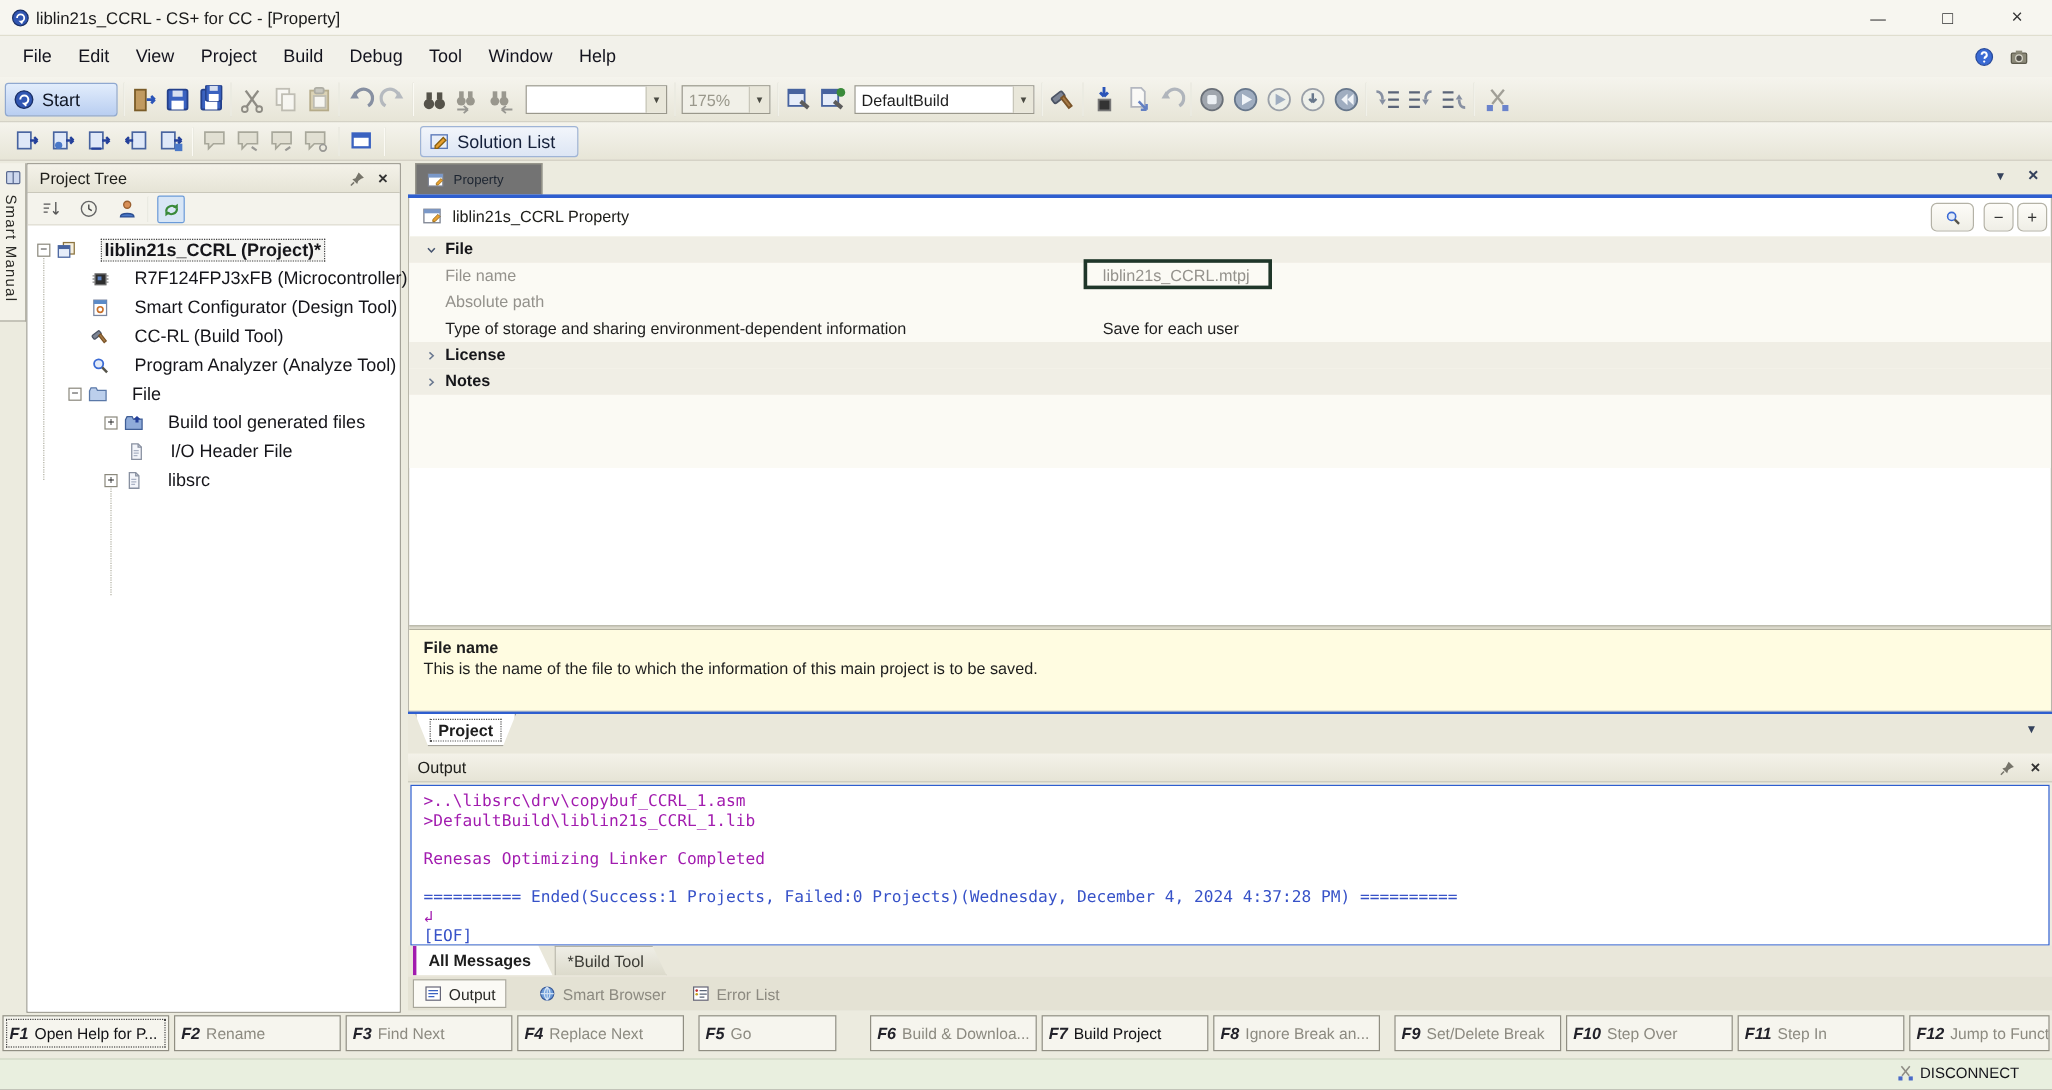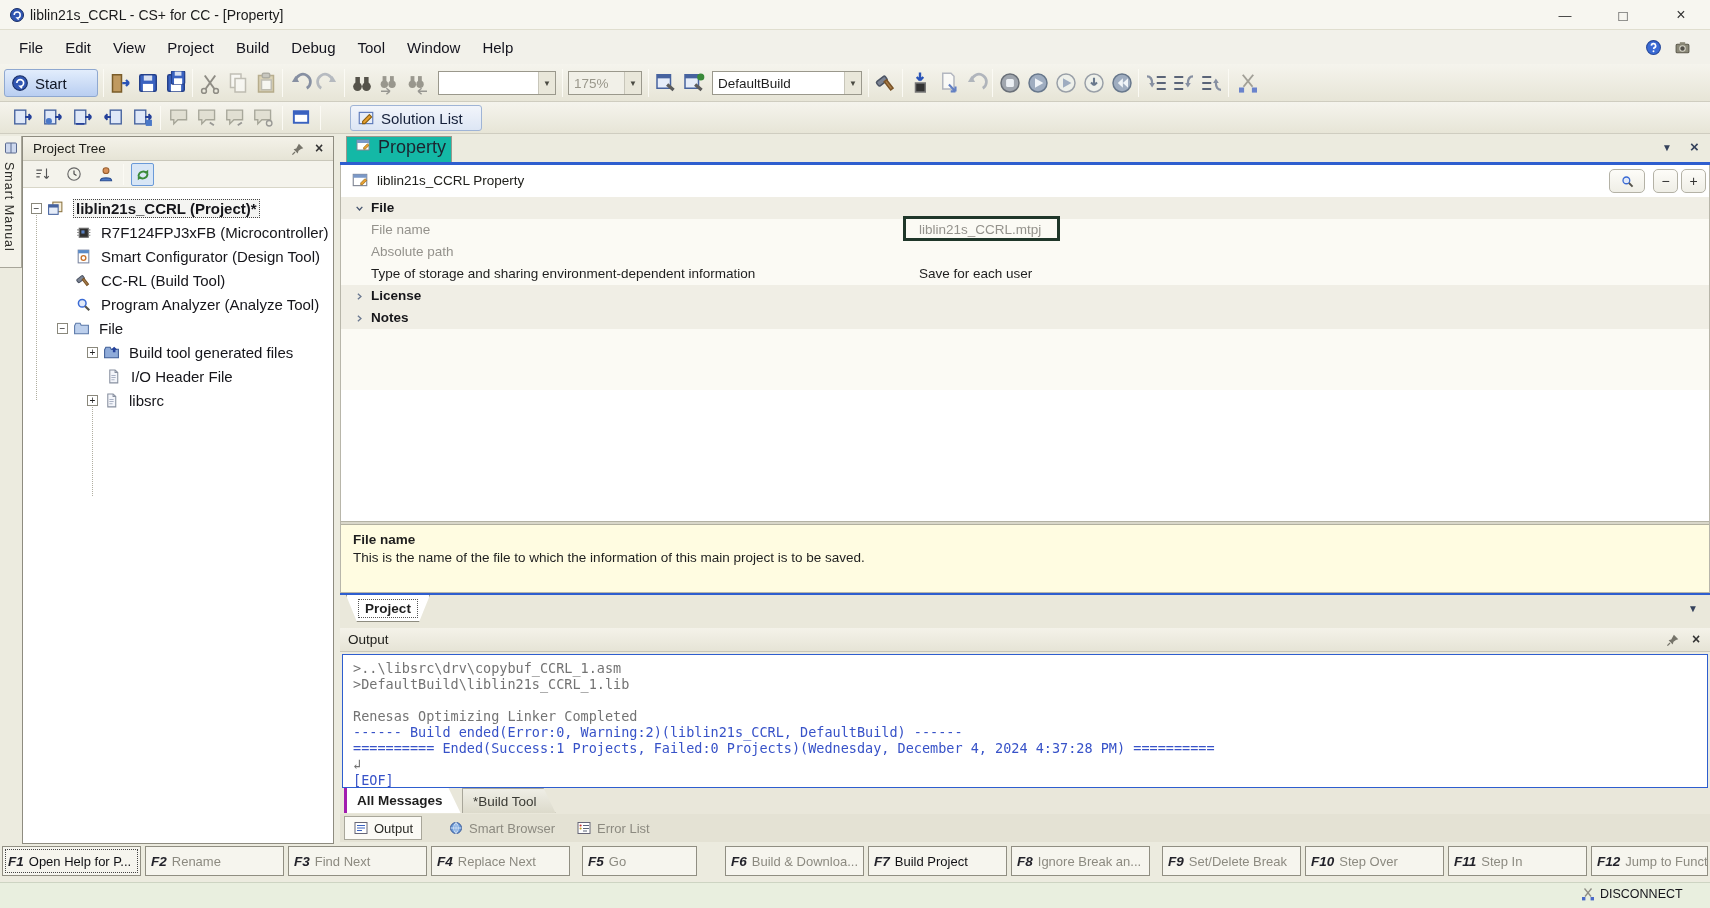--- a/index.html
+++ b/index.html
@@ -28,40 +28,40 @@
   .slnbtn span{margin-left:6px;font-size:15px;color:#15203a;}
   
   .panel{position:absolute;background:#fff;border:1px solid #8e8c80;}
   .phead{position:absolute;left:0;top:0;right:0;height:24px;background:linear-gradient(#f4f2e9,#e6e4d6);display:flex;align-items:center;font-size:13.5px;color:#20201c;border-bottom:1px solid #c9c7ba;}
   .smtab{left:0;top:136px;width:22px;height:132px;background:#f3f2e9;border:1px solid #a8a69a;border-left:none;border-top:none;}
   .smtext{position:absolute;left:2px;top:26px;writing-mode:vertical-rl;font-size:12.5px;color:#2a2a26;letter-spacing:1px;}
   
   .ttool{position:absolute;left:0;top:24px;right:0;height:27px;background:#f4f3ec;border-bottom:1px solid #d8d6c8;}
   .trow{position:absolute;height:24px;display:flex;align-items:center;font-size:15px;color:#15151a;white-space:nowrap;}
   .exp{width:11px;height:11px;border:1px solid #8a887c;background:#fff;font-size:10px;line-height:9px;text-align:center;color:#222;flex:none;}
-  .tlbl{margin-left:9px;}
+  .tlbl{margin-left:20px;}
   .tsel{font-weight:bold;border:1px dotted #444;padding:0 2px;background:#f4f4f2;}
   .guide{position:absolute;border-left:1px dotted #b0aea0;width:0;}
   
-  .doc-tab{position:absolute;display:flex;align-items:flex-start;background:#14b8a6;border:1px solid #9a988c;border-bottom:none;font-size:18px;color:#1c2430;}
+  .doc-tab{position:absolute;display:flex;align-items:center;background:#737373;border:1px solid #9a988c;border-bottom:none;font-size:11px;color:#1c2430;}
   .blueline{position:absolute;background:#2e5ecf;}
   .prow{position:absolute;left:0;right:0;height:22px;font-size:13.5px;}
   .plabel{position:absolute;left:30px;top:3px;}
   .pvalue{position:absolute;left:578px;top:3px;right:2px;white-space:nowrap;overflow:hidden;}
   .sect{position:absolute;left:0;right:0;height:22px;background:#f0eee5;font-weight:bold;font-size:13.5px;color:#16161a;}
   .chev{position:absolute;left:12px;top:5px;}
   .sectlbl{position:absolute;left:30px;top:3px;}
   .gray{color:#94928c;}
   .rbtn{position:absolute;height:24px;border:1px solid #b4b2a6;border-radius:5px;background:linear-gradient(#fdfcf8,#efeee6);display:flex;align-items:center;justify-content:center;font-size:14px;color:#333;}
   .desc{position:absolute;background:#fffce1;border-top:1px solid #b2b0a0;font-size:13.5px;}
   .bottab{position:absolute;background:#fff;border:1px solid #8e8c80;border-top:none;display:flex;align-items:center;justify-content:center;font-size:13.5px;font-weight:bold;clip-path:polygon(0 0,100% 0,87% 100%,13% 100%);}
   .bottab .inner{border:1px dotted #555;padding:1px 6px;}
   
   .oarea{position:absolute;background:#fff;border:1px solid #2e5ecf;}
-  .oline{position:absolute;left:10px;font-family:"DejaVu Sans Mono",monospace;font-size:13.5px;white-space:pre;color:#737373;}
+  .oline{position:absolute;left:10px;font-family:"DejaVu Sans Mono",monospace;font-size:13.5px;white-space:pre;color:#a21caf;}
   .oline.blue{color:#3752c8;}
   .mtab{position:absolute;height:25px;display:flex;align-items:center;font-size:13.5px;clip-path:polygon(0 0,calc(100% - 12px) 0,100% 100%,0 100%);padding:0 18px 0 10px;}
   .mtab.sel{background:#fff;font-weight:bold;border-left:3px solid #a21caf;}
   .mtab.uns{background:linear-gradient(#efeee6,#dcdacb);color:#3a3a34;border:1px solid #a8a69a;border-bottom:none;}
   .dockbtn{position:absolute;height:24px;display:flex;align-items:center;font-size:13px;color:#2a2a26;}
   .dockbtn.sel{background:#fbfaf5;border:1px solid #a8a69a;}
   .dockbtn.dim{color:#8c8a80;}
   
   .fkey{position:absolute;top:0;height:30px;background:#f6f5ee;border:1px solid #908e82;display:flex;align-items:center;padding:0 5px;gap:5px;font-size:13px;color:#8c8a80;overflow:hidden;white-space:nowrap;}
   .fkey .fk{font-style:italic;font-weight:bold;color:#22222a;font-size:13.5px;flex:none;}
@@ -647,21 +647,20 @@
       <span style="margin-left:8px">Output</span>
       <svg class="abs" style="left:1326px;top:5px" width="14" height="14" viewBox="0 0 16 16">
           <use href="#i-pin"></use>
         </svg>
       <span class="abs" style="left:1352px;top:3px;font-size:14px;font-weight:bold;color:#333">×</span>
     </div>
     <div class="oarea" style="left:2px;top:26px;width:1366px;height:134px">
       <div class="oline" style="top:5px">&gt;..\libsrc\drv\copybuf_CCRL_1.asm</div>
       <div class="oline" style="top:21px">&gt;DefaultBuild\liblin21s_CCRL_1.lib</div>
       <div class="oline" style="top:53px">Renesas Optimizing Linker Completed</div>
-      <div class="oline blue" style="top:69px">------ Build ended(Error:0, Warning:2)(liblin21s_CCRL, DefaultBuild) ------</div>
       <div class="oline blue" style="top:85px">========== Ended(Success:1 Projects, Failed:0 Projects)(Wednesday, December 4, 2024 4:37:28 PM) ==========</div>
       <div class="oline" style="top:101px">↲</div>
       <div class="oline blue" style="top:117px">[EOF]</div>
     </div>
 
     <div class="abs" style="left:0;top:160px;width:1370px;height:26px;background:#e9e7da">
       <div class="mtab sel" style="left:4px;top:0">All Messages</div>
       <div class="mtab uns" style="left:122px;top:0">*Build Tool</div>
     </div>
 

